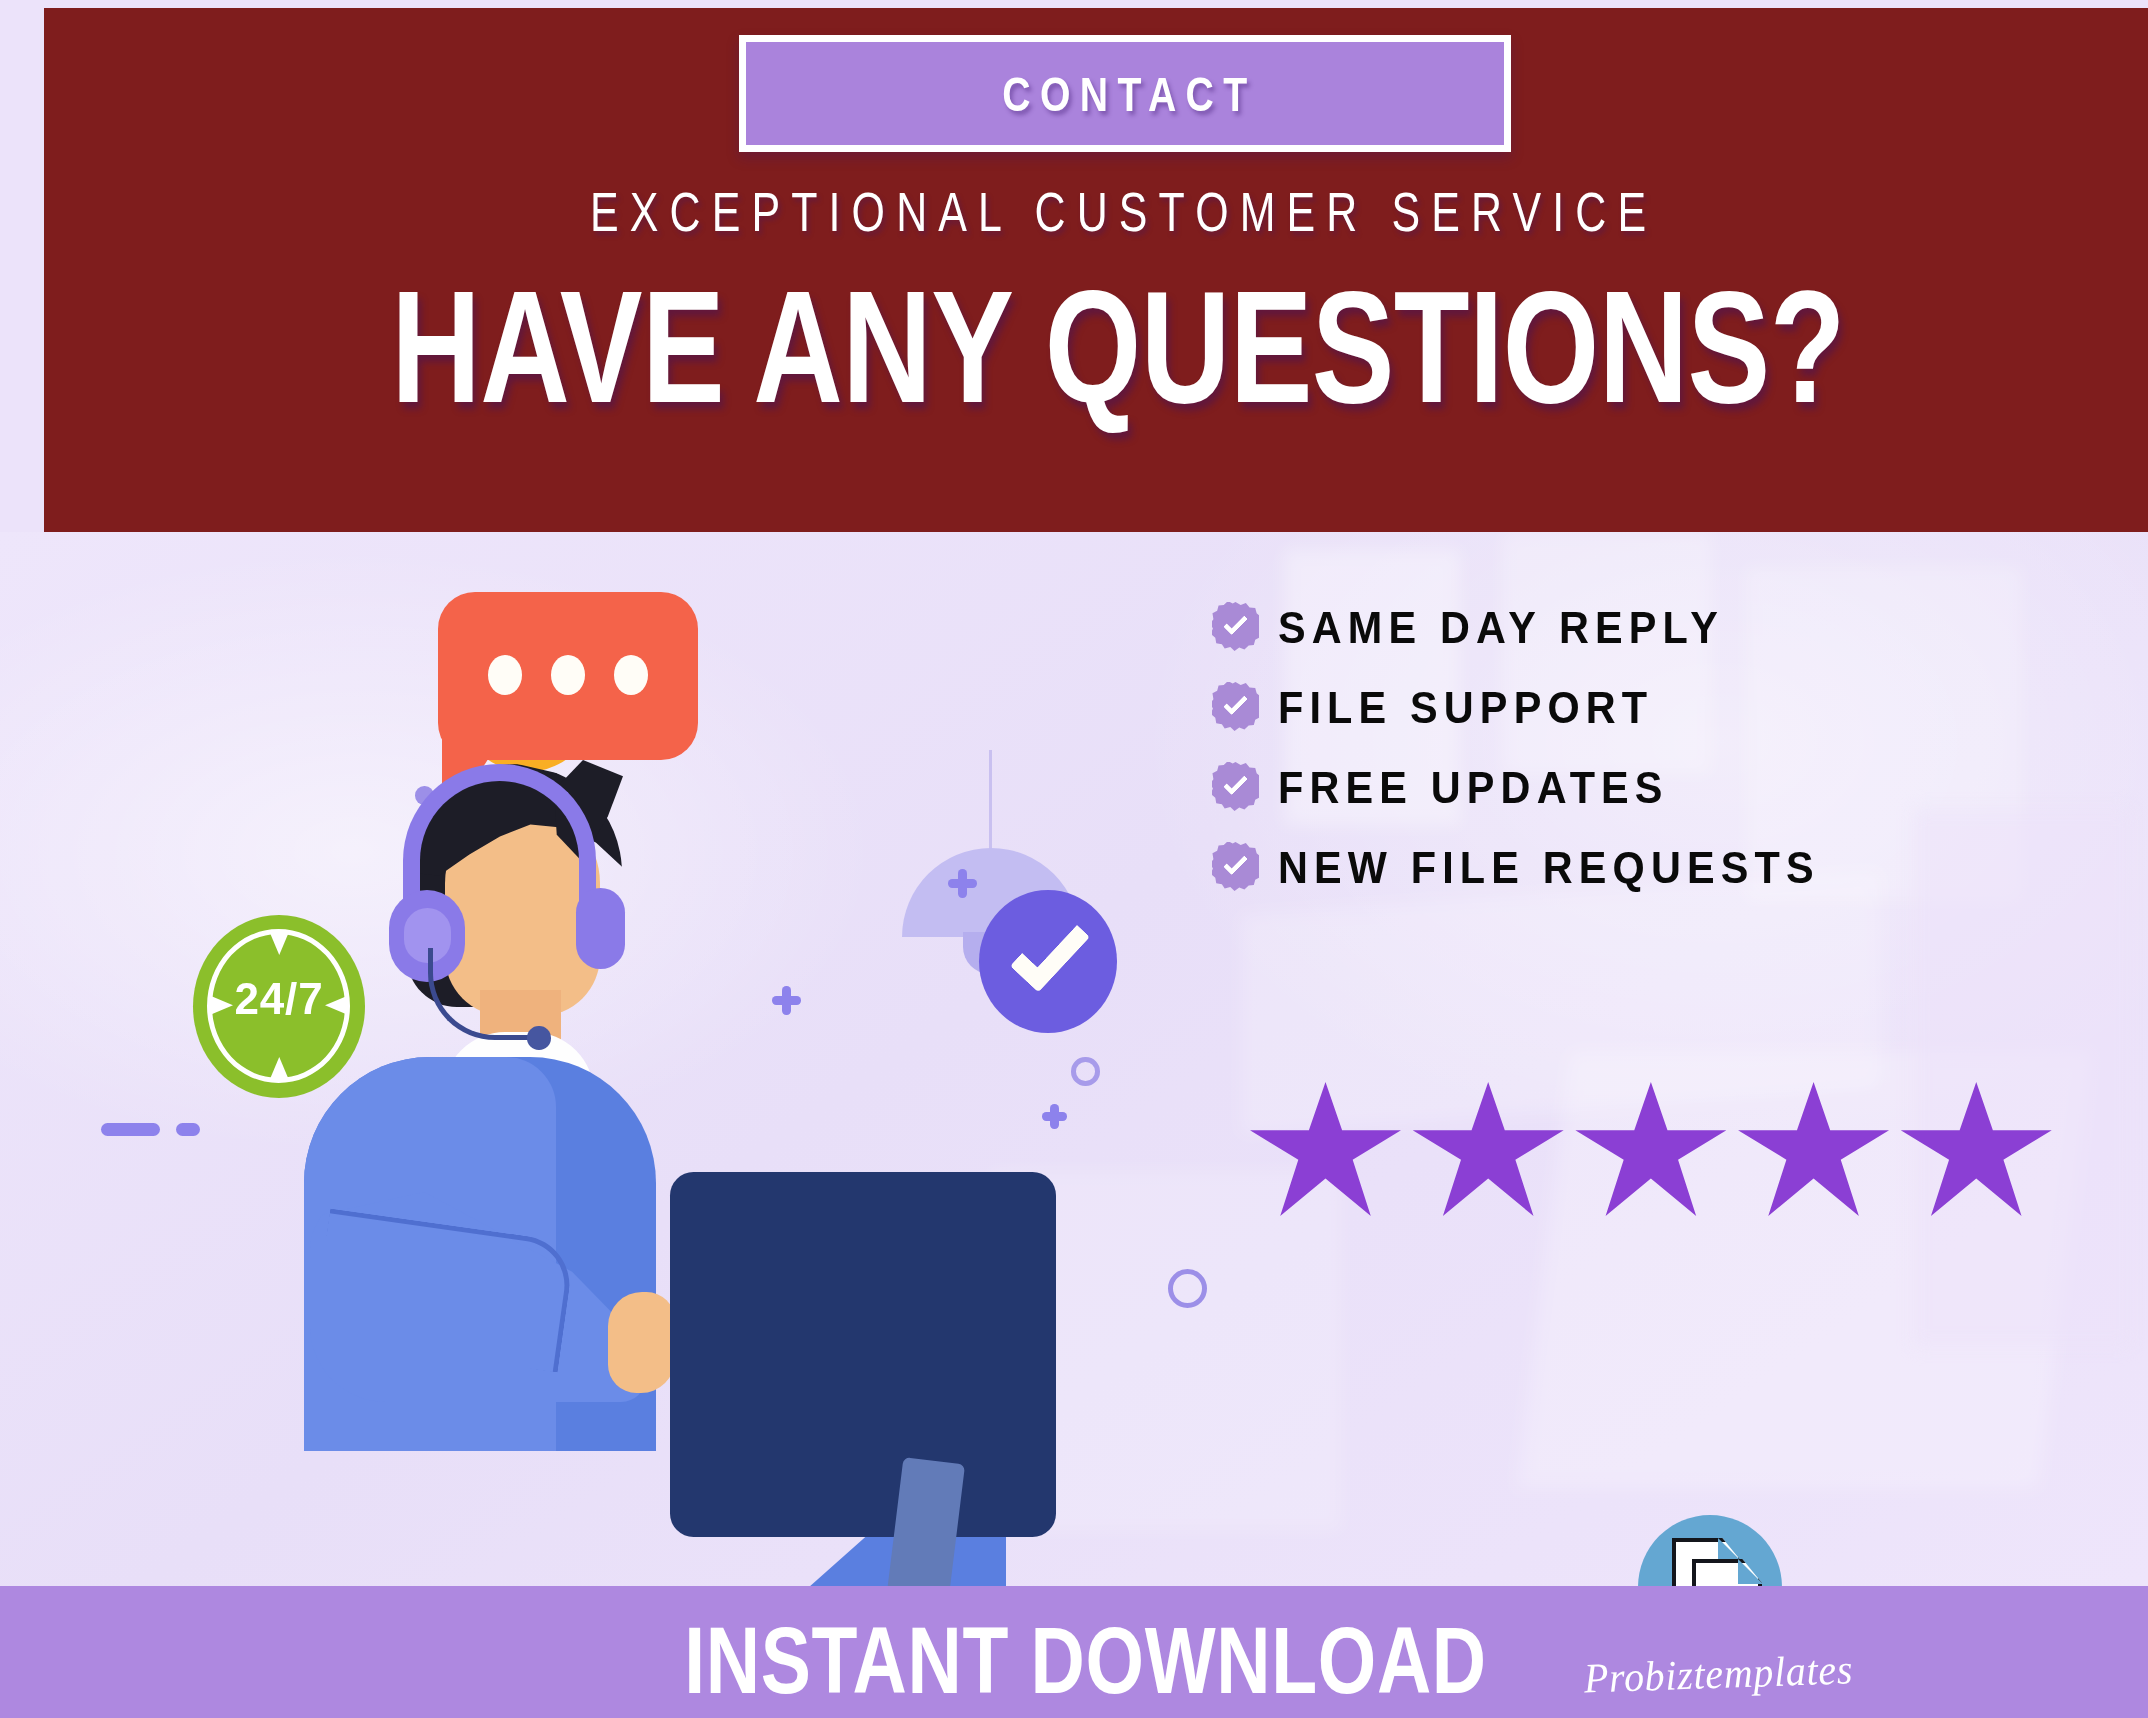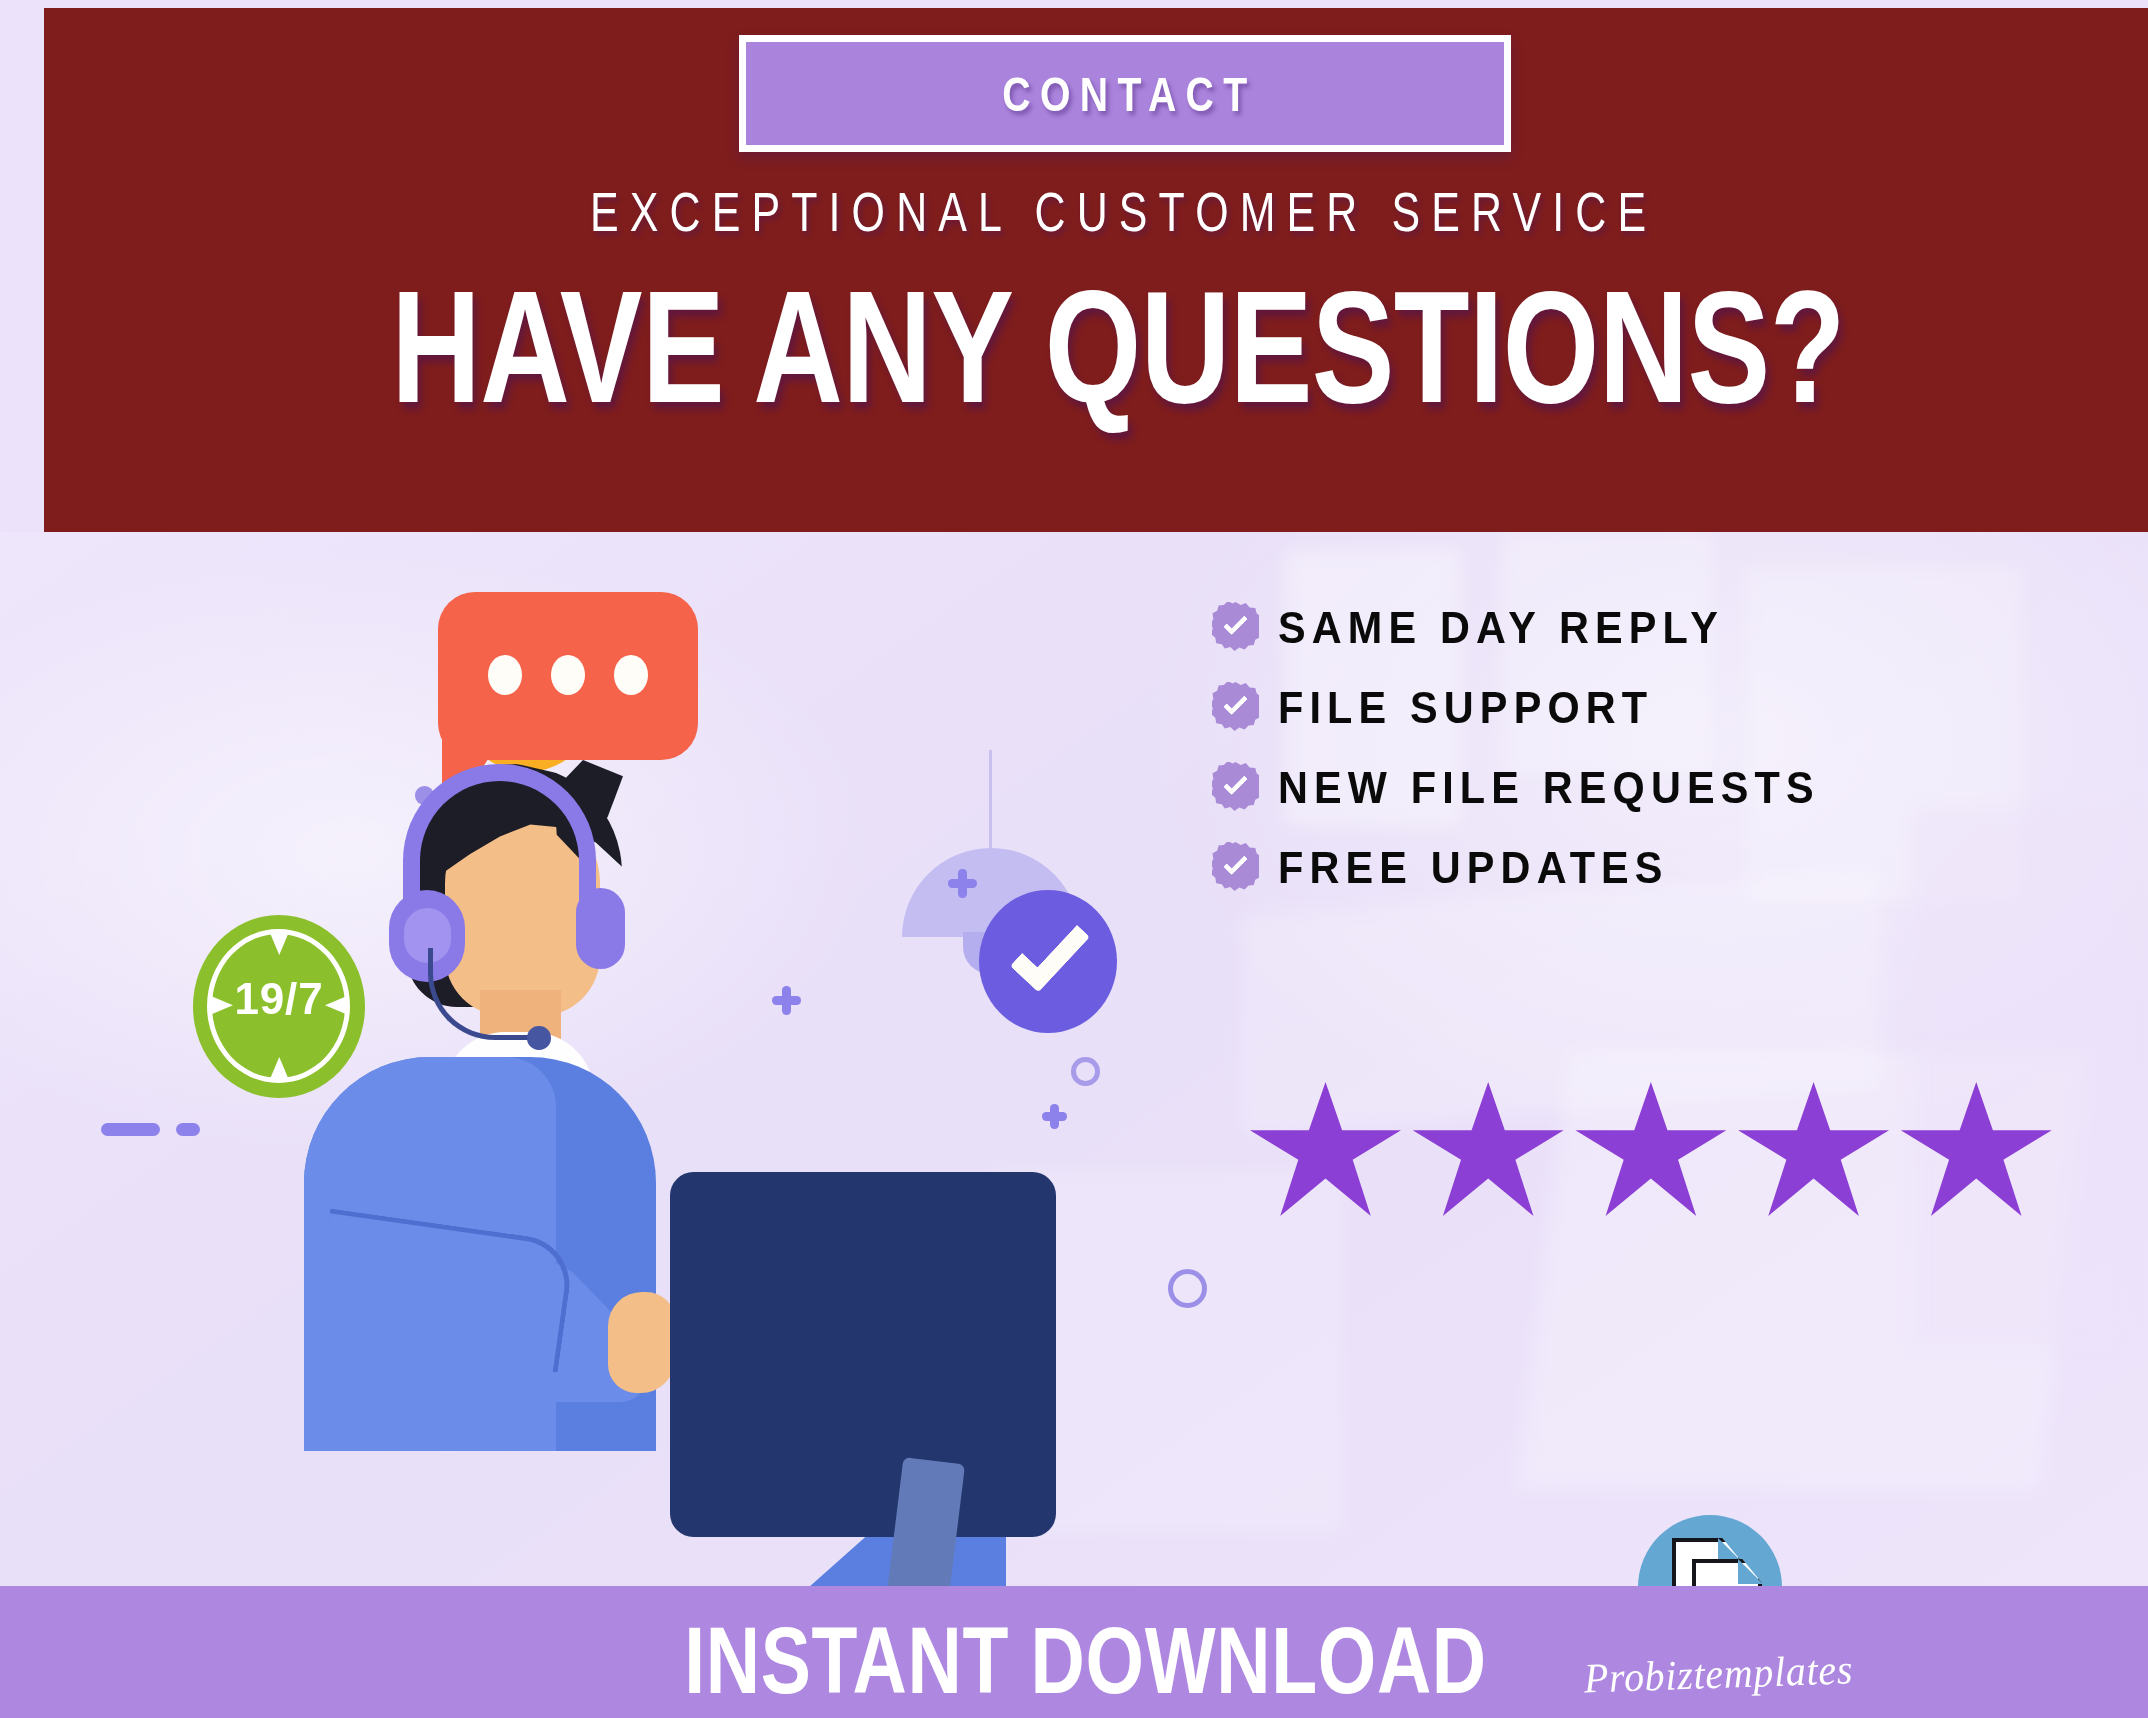--- a/index.html
+++ b/index.html
@@ -255,21 +255,21 @@
     <div class="ip env-circle"></div>
     <div class="ip env-frame"></div>
     <div class="ip env-flap"></div>
 
     <div class="ip clock-circle"></div>
     <div class="ip clock-ring"></div>
     <div class="ip tick t-top"></div>
     <div class="ip tick t-bot"></div>
     <div class="ip tick t-left"></div>
     <div class="ip tick t-right"></div>
-    <div class="ip clock-lbl">19/7</div>
+    <div class="ip clock-lbl">24/7</div>
 
     <div class="ip bubble"></div>
     <div class="ip bubble-tail"></div>
     <div class="ip b-dot d1"></div>
     <div class="ip b-dot d2"></div>
     <div class="ip b-dot d3"></div>
 
     <div class="ip lamp-cord"></div>
     <div class="ip lamp-shade"></div>
     <div class="ip lamp-bulb"></div>
@@ -342,29 +342,29 @@
           <span class="chk"></span>
       </span>
       <span class="blabel">FILE SUPPORT</span>
     </div>
 
     <div class="brow">
       <span class="badge">
         <span class="scal"></span>
           <span class="chk"></span>
       </span>
-      <span class="blabel">NEW FILE REQUESTS</span>
+      <span class="blabel">FREE UPDATES</span>
     </div>
 
     <div class="brow">
       <span class="badge">
         <span class="scal"></span>
           <span class="chk"></span>
       </span>
-      <span class="blabel">FREE UPDATES</span>
+      <span class="blabel">NEW FILE REQUESTS</span>
     </div>
   </div>
 
   <div class="stars">
     <span class="star"></span>
     <span class="star"></span>
     <span class="star"></span>
     <span class="star"></span>
     <span class="star"></span>
   </div>

